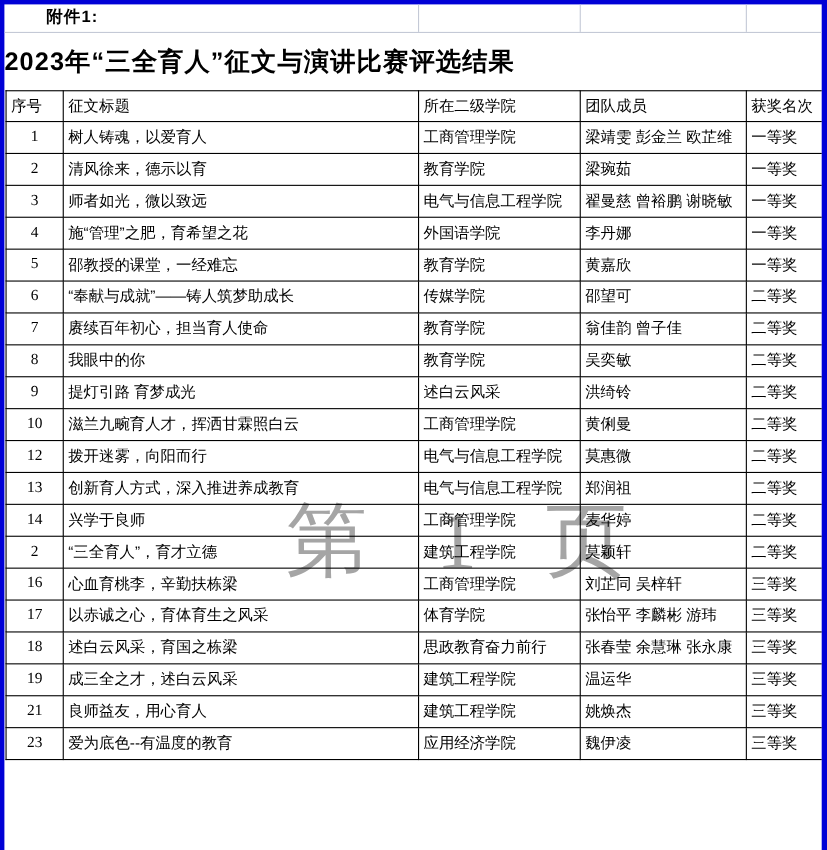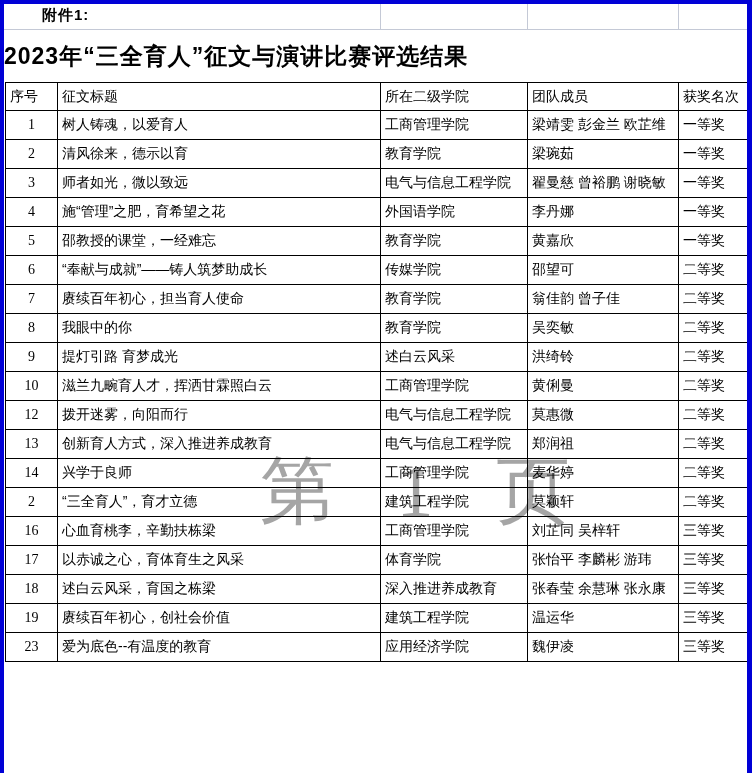--- a/index.html
+++ b/index.html
@@ -245,29 +245,36 @@
           <tr>
       <td class="c-no">17</td>
       <td class="c-title">以赤诚之心，育体育生之风采</td>
       <td class="c-college">体育学院</td>
       <td class="c-members">张怡平 李麟彬 游玮</td>
       <td class="c-award">三等奖</td>
     </tr>
           <tr>
       <td class="c-no">18</td>
       <td class="c-title">述白云风采，育国之栋梁</td>
-      <td class="c-college">深入推进养成教育</td>
+      <td class="c-college">思政教育奋力前行</td>
       <td class="c-members">张春莹 余慧琳 张永康</td>
       <td class="c-award">三等奖</td>
     </tr>
           <tr>
       <td class="c-no">19</td>
-      <td class="c-title">赓续百年初心，创社会价值</td>
+      <td class="c-title">成三全之才，述白云风采</td>
       <td class="c-college">建筑工程学院</td>
       <td class="c-members">温运华</td>
+      <td class="c-award">三等奖</td>
+    </tr>
+          <tr>
+      <td class="c-no">21</td>
+      <td class="c-title">良师益友，用心育人</td>
+      <td class="c-college">建筑工程学院</td>
+      <td class="c-members">姚焕杰</td>
       <td class="c-award">三等奖</td>
     </tr>
           <tr>
       <td class="c-no">23</td>
       <td class="c-title">爱为底色--有温度的教育</td>
       <td class="c-college">应用经济学院</td>
       <td class="c-members">魏伊凌</td>
       <td class="c-award">三等奖</td>
     </tr>
         </tbody>

